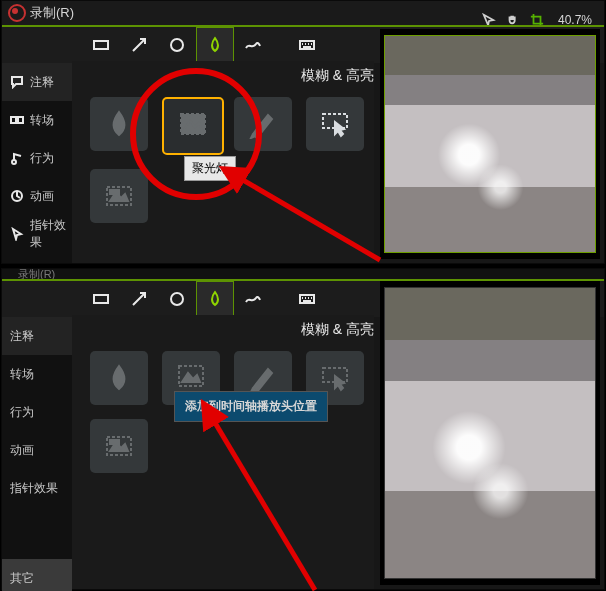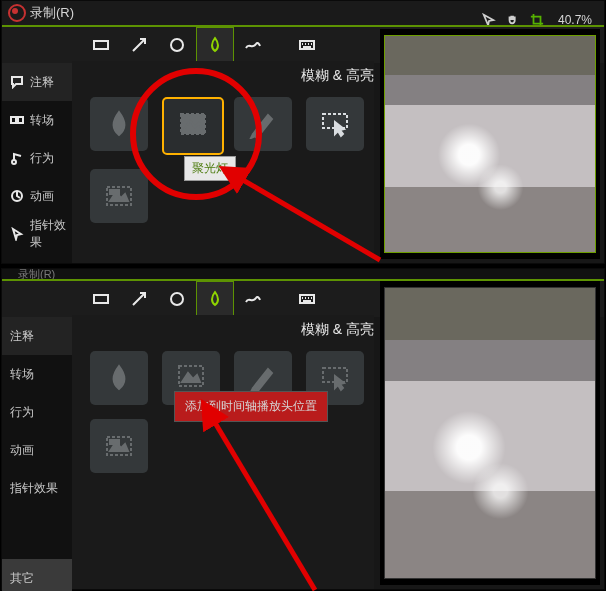--- a/index.html
+++ b/index.html
@@ -39,22 +39,22 @@
   .effect.interactive svg{stroke:#d9dde0;fill:#d9dde0;}
   
   .preview{position:absolute;right:4px;top:28px;width:220px;bottom:4px;background:#000;}
   .preview .img{position:absolute;left:4px;top:6px;right:4px;bottom:6px;border:1px solid #6d9e00;
     background:
       radial-gradient(circle at 40% 55%, rgba(255,255,255,.95) 0 6%, transparent 18%),
       radial-gradient(circle at 55% 70%, rgba(255,255,255,.75) 0 3%, transparent 12%),
       linear-gradient(180deg,#6a685e 0 18%, #848082 18% 32%, #c4bfc1 32% 70%, #8b8584 70% 100%);
   }
   
-  .tooltip{position:absolute;background:#e8e8e8;color:#4d7c0f;padding:3px 7px;border:1px solid #999;font-size:12px;white-space:nowrap;}
-  .tooltip2{position:absolute;background:#b91c1c;color:#d6d6d6;padding:6px 10px;border:1px solid #555;font-size:12px;white-space:nowrap;}
+  .tooltip{position:absolute;background:#e8e8e8;color:#000000;padding:3px 7px;border:1px solid #999;font-size:12px;white-space:nowrap;}
+  .tooltip2{position:absolute;background:#0c4a6e;color:#d6d6d6;padding:6px 10px;border:1px solid #555;font-size:12px;white-space:nowrap;font-weight:bold;}
   
   .redcircle{position:absolute;border:6px solid #e10000;border-radius:50%;width:120px;height:120px;pointer-events:none;}
   
   .redline{position:absolute;pointer-events:none;}
   .redline svg{overflow:visible;}
 </style>
 </head>
 <body>
 <div class="stage">
 

